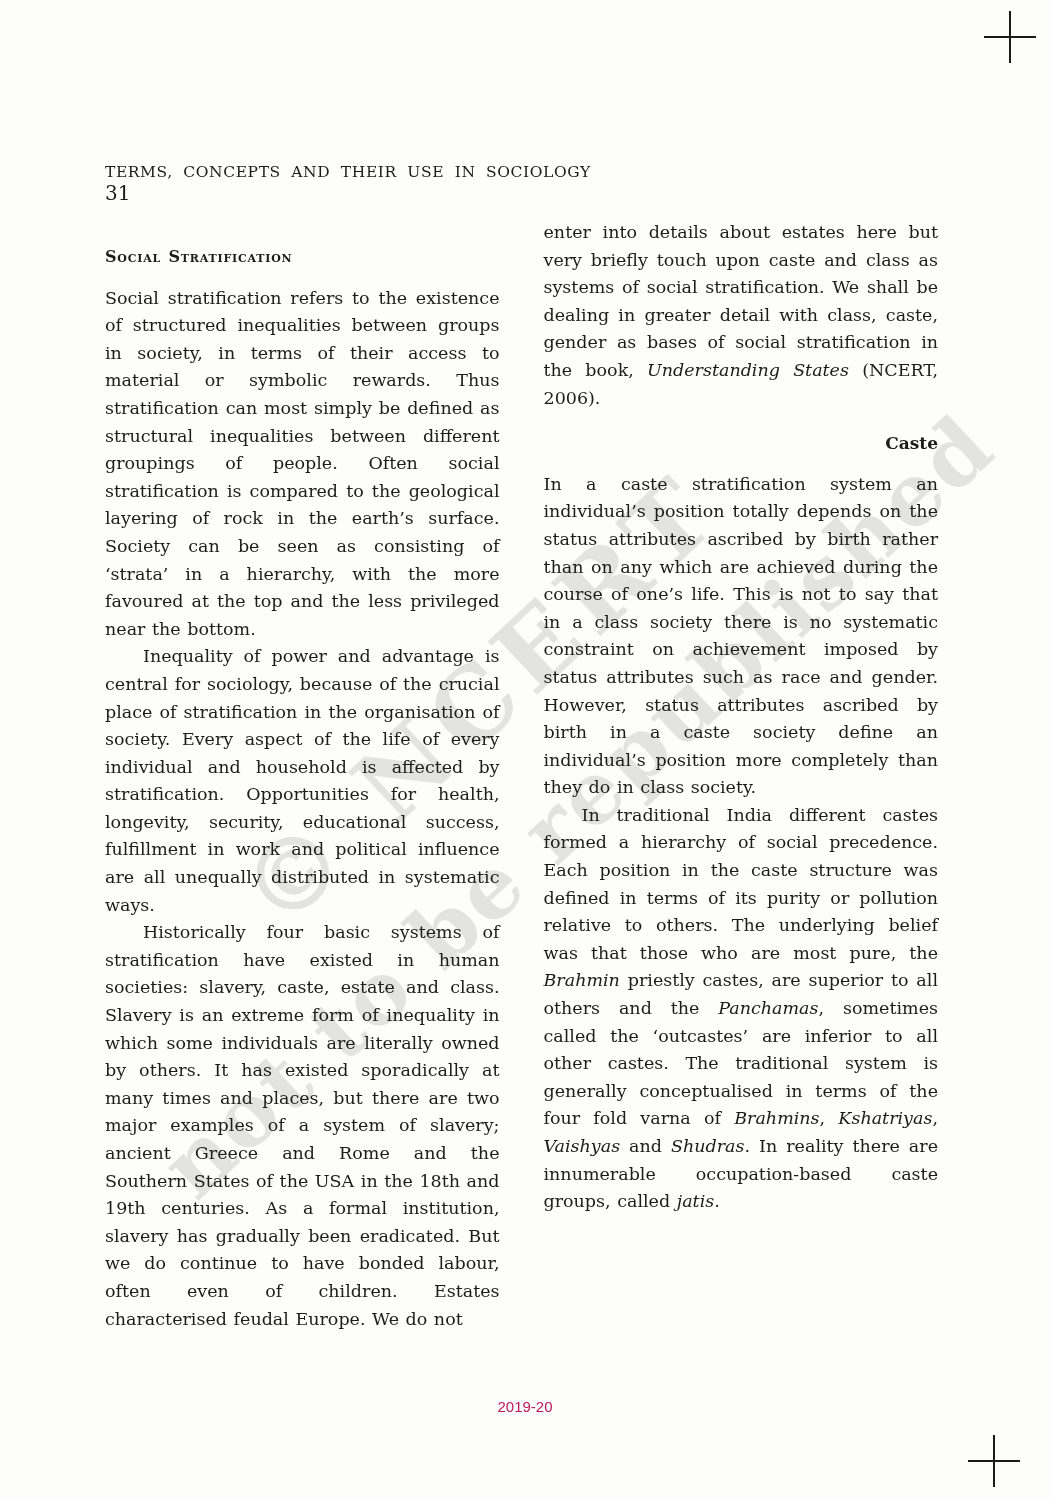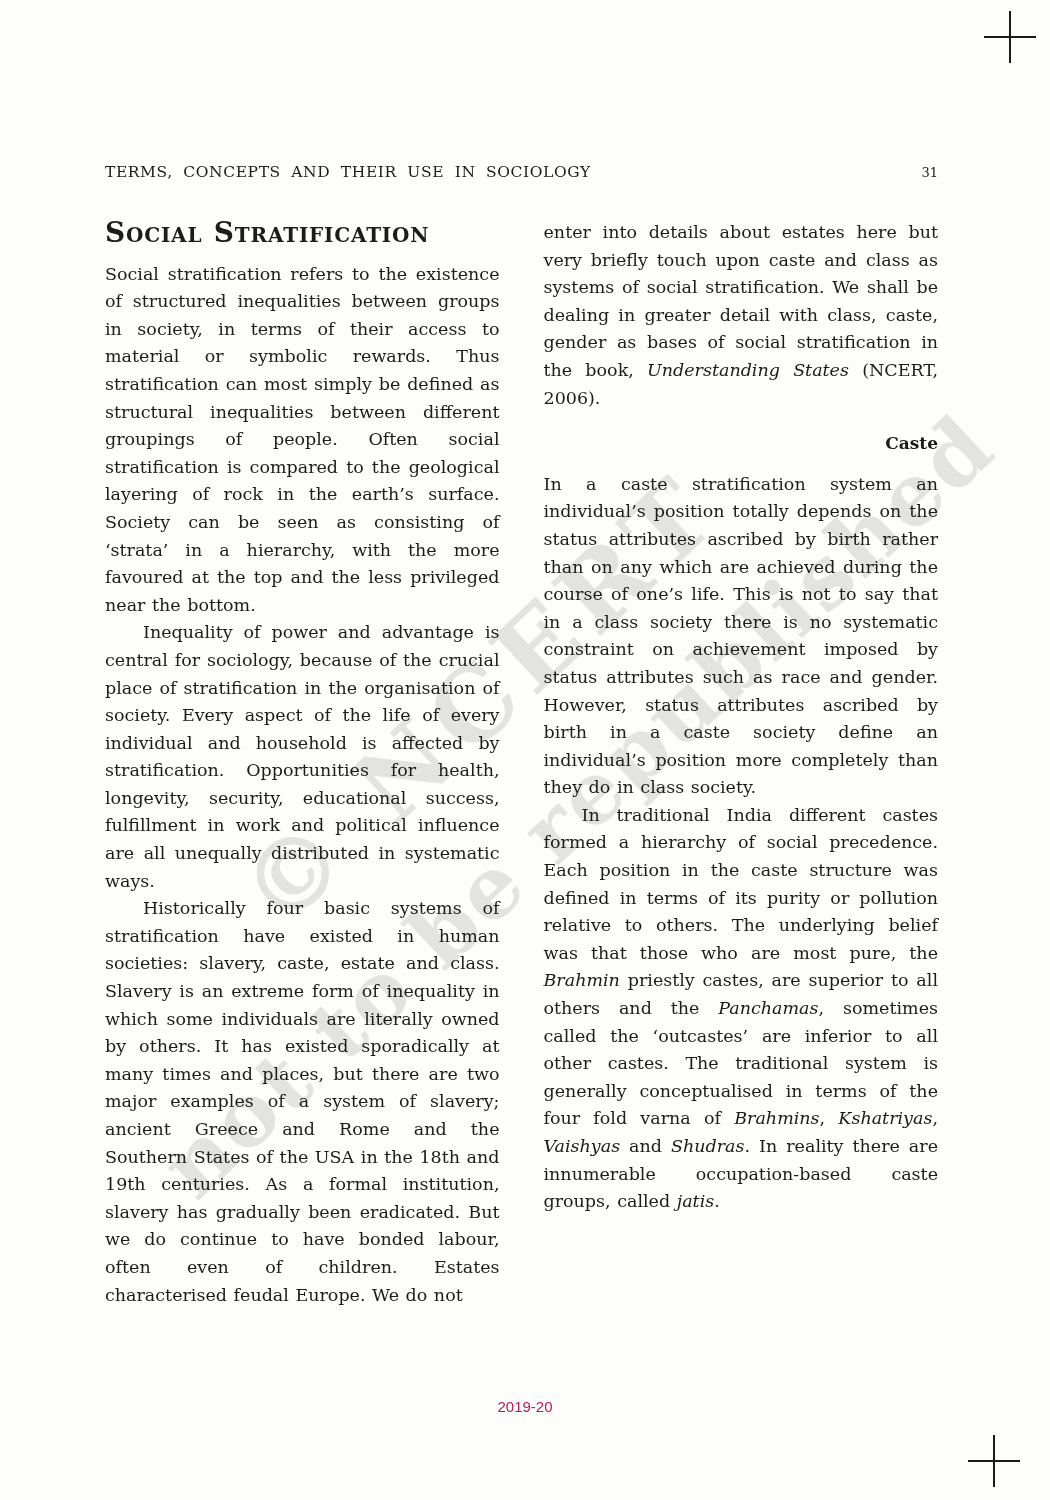--- a/index.html
+++ b/index.html
@@ -19,33 +19,33 @@
   .wm-line1 { font-size:100px; letter-spacing:10px; white-space:nowrap; }
   .wm-line2 { font-size:86px; letter-spacing:3px; white-space:nowrap; }
   .cropmark { position:absolute; width:52px; height:52px; z-index:3; }
   .cropmark::before { content:""; position:absolute; left:0; right:0; top:50%; margin-top:-1px; height:2px; background:#1a1a1a; }
   .cropmark::after  { content:""; position:absolute; top:0; bottom:0; left:50%; margin-left:-1px; width:2px; background:#1a1a1a; }
   .cropmark.tr { top:11px; right:14px; }
   .cropmark.br { bottom:13px; right:30px; }
   .header {
     position:absolute; top:163px; left:105px; width:833px; z-index:1;
     display:flex; justify-content:space-between; align-items:baseline;
-    font-size:15.5px; letter-spacing:0.6px; word-spacing:5px; color:#1b1b1b;
+    font-size:15.5px; letter-spacing:0.6px; word-spacing:5px; color:#1b1b1b;flex-direction:column;
   }
-  .header .pagenum { font-size:13px; letter-spacing:0; word-spacing:normal; }
+  .header .pagenum { font-size:20px; letter-spacing:0; word-spacing:normal; }
   .columns {
     position:absolute; top:219px; left:105px; width:833px; z-index:1;
     display:flex; gap:44px;
   }
   .col { width:395px; font-size:17.5px; line-height:27.6px; text-align:justify; word-spacing:1px; }
   .col p { margin:0; }
   .col p.indent { text-indent:38px; }
   .sec-heading {
-    font-size:28px; font-weight:bold; font-variant:small-caps;
-    letter-spacing:0.8px; margin-bottom:14px; text-align:left;
+    font-size:16px; font-weight:bold; font-variant:small-caps;
+    letter-spacing:0.8px; margin-bottom:14px; text-align:left;margin-top:24px;
   }
   .sub-heading {
     font-size:17px; font-weight:bold; margin-top:18px; margin-bottom:13px; text-align:right;
   }
   .ital { font-style:italic; }
   .footer {
     position:absolute; top:1398px; left:0; width:1050px; z-index:1;
     text-align:center; font-family:"Liberation Sans",sans-serif;
     font-size:15px; color:#be185d;
   }

